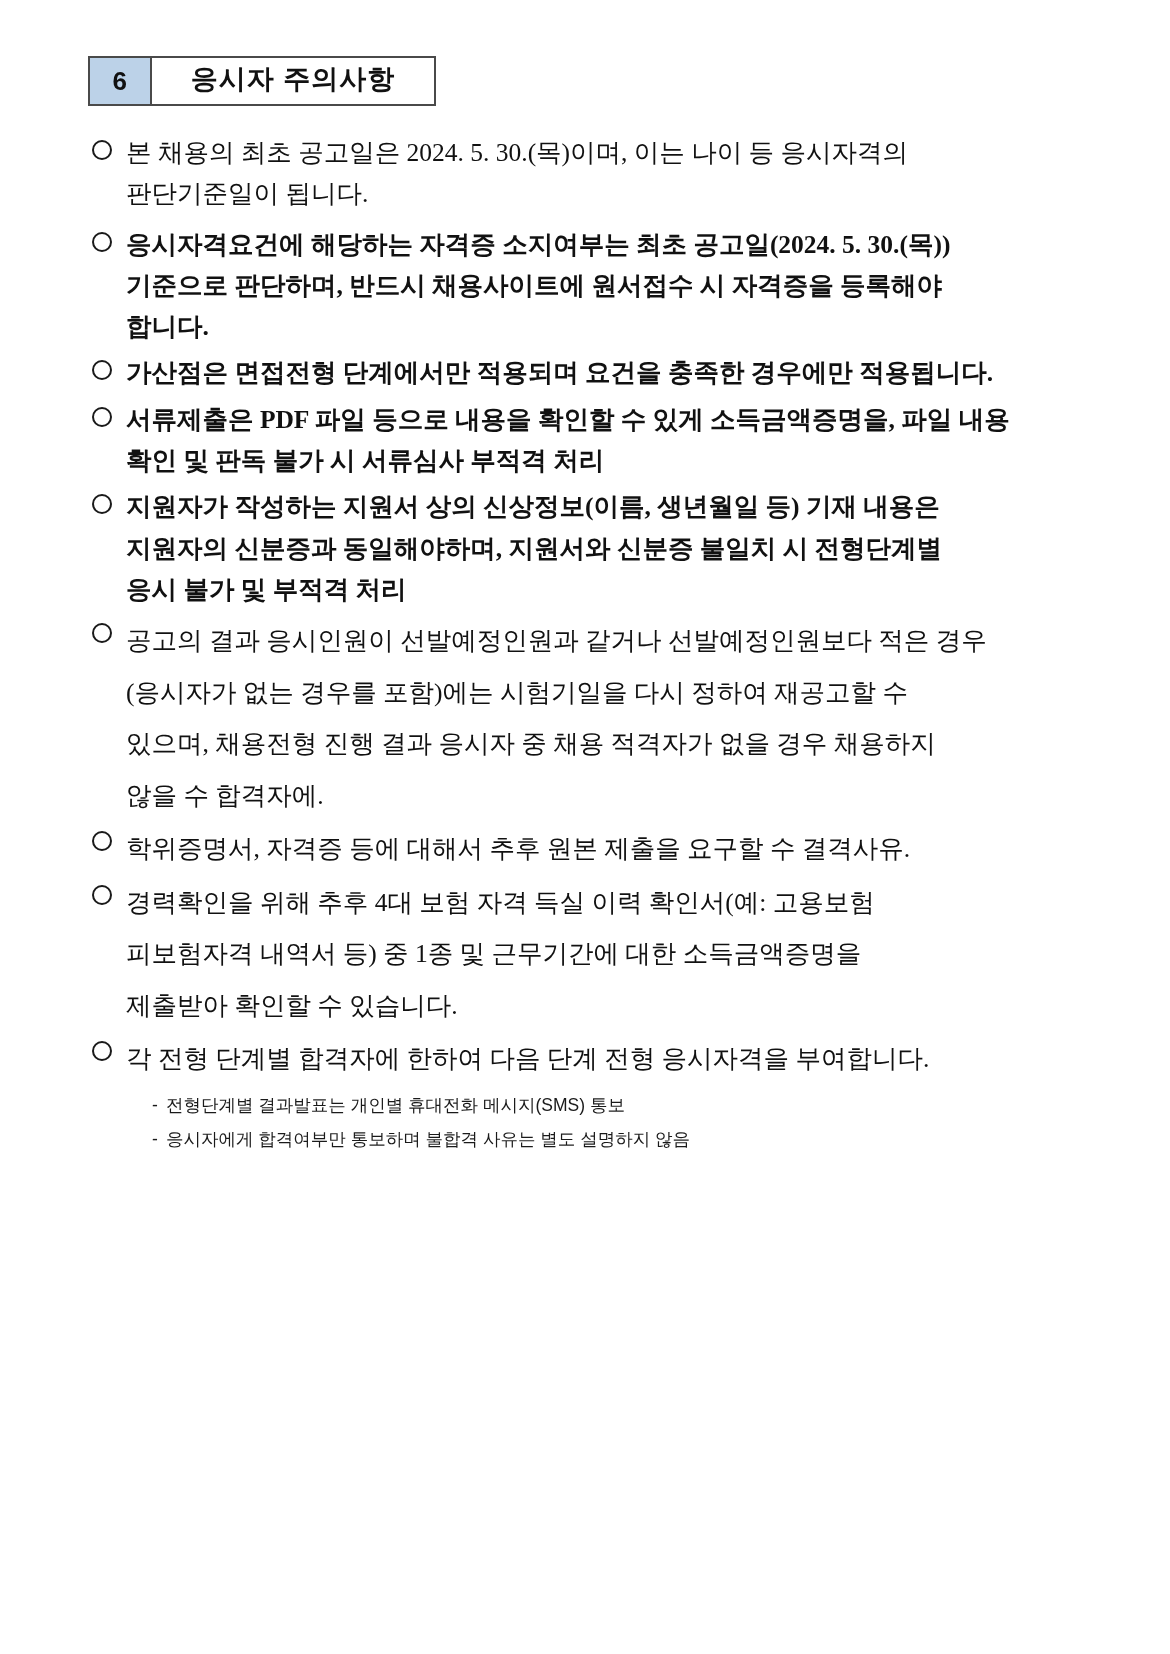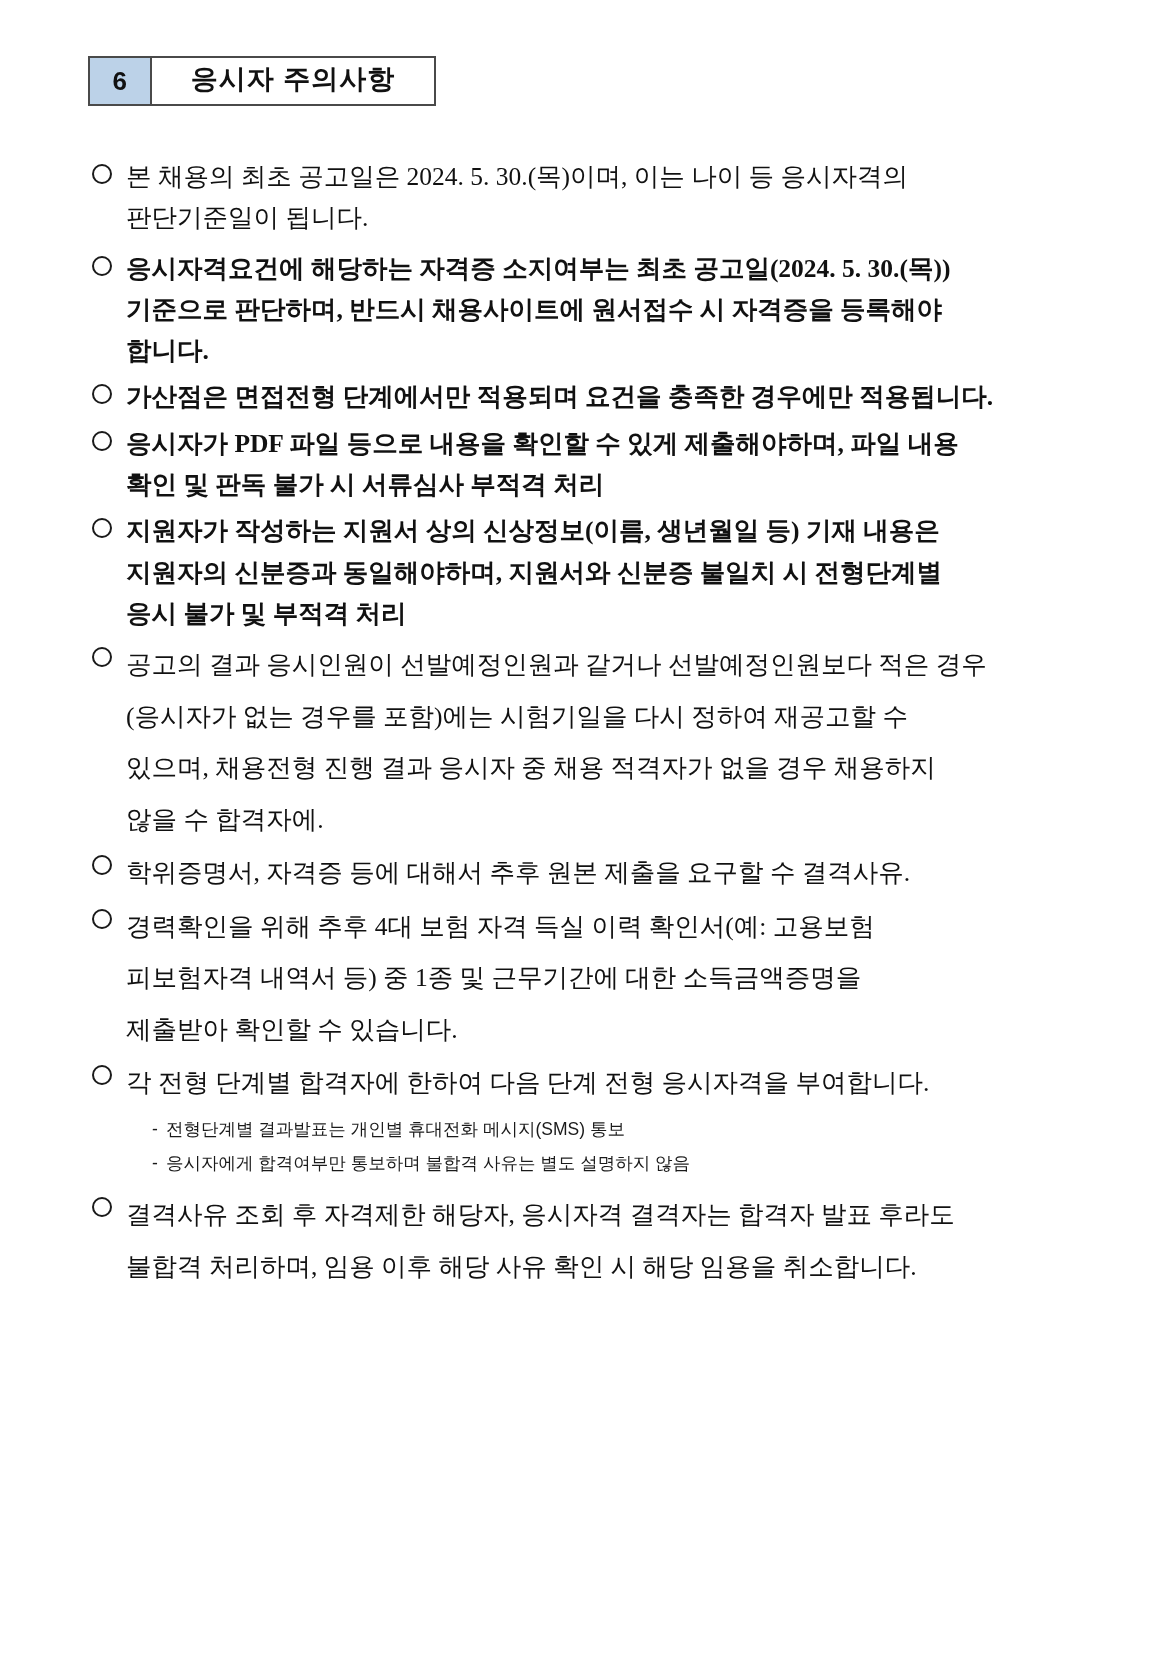--- a/index.html
+++ b/index.html
@@ -65,21 +65,20 @@
     box-sizing: border-box;
     white-space: nowrap;
   }
 
   
   .body-list {
     position: absolute;
     left: 92px;
     top: 132px;
     width: 990px;
-    margin-top: 24px;
   }
 
   .item {
     display: flex;
     align-items: flex-start;
   }
   .marker {
     flex: 0 0 auto;
     width: 34px;
     font-size: 25px;
@@ -161,21 +160,21 @@
 합니다.</div>
     </div>
 
     <div class="item w-bold lh-tight gap-md">
       <div class="marker"><span class="marker-glyph"></span></div>
       <div class="text">가산점은 면접전형 단계에서만 적용되며 요건을 충족한 경우에만 적용됩니다.</div>
     </div>
 
     <div class="item w-bold lh-tight gap-md">
       <div class="marker"><span class="marker-glyph"></span></div>
-      <div class="text">응시자가 PDF 파일 등으로 내용을 확인할 수 있게 제출해야하며, 파일 내용
+      <div class="text">서류제출은 PDF 파일 등으로 내용을 확인할 수 있게 소득금액증명을, 파일 내용
 확인 및 판독 불가 시 서류심사 부적격 처리</div>
     </div>
 
     <div class="item w-bold lh-tight gap-md">
       <div class="marker"><span class="marker-glyph"></span></div>
       <div class="text">지원자가 작성하는 지원서 상의 신상정보(이름, 생년월일 등) 기재 내용은
 지원자의 신분증과 동일해야하며, 지원서와 신분증 불일치 시 전형단계별
 응시 불가 및 부적격 처리</div>
     </div>
 
@@ -207,21 +206,16 @@
 
     <div class="subitem sub-gap">
       <div class="sub-dash">-</div>
       <div class="sub-text">전형단계별 결과발표는 개인별 휴대전화 메시지(SMS) 통보</div>
     </div>
     <div class="subitem sub-gap">
       <div class="sub-dash">-</div>
       <div class="sub-text">응시자에게 합격여부만 통보하며 불합격 사유는 별도 설명하지 않음</div>
     </div>
 
-    <div class="item w-normal lh-loose gap-sm" style="margin-top:12px;">
-      <div class="marker"><span class="marker-glyph"></span></div>
-      <div class="text">결격사유 조회 후 자격제한 해당자, 응시자격 결격자는 합격자 발표 후라도
-불합격 처리하며, 임용 이후 해당 사유 확인 시 해당 임용을 취소합니다.</div>
-    </div>
 
 
   </div>
 </div>
 
 </body></html>

